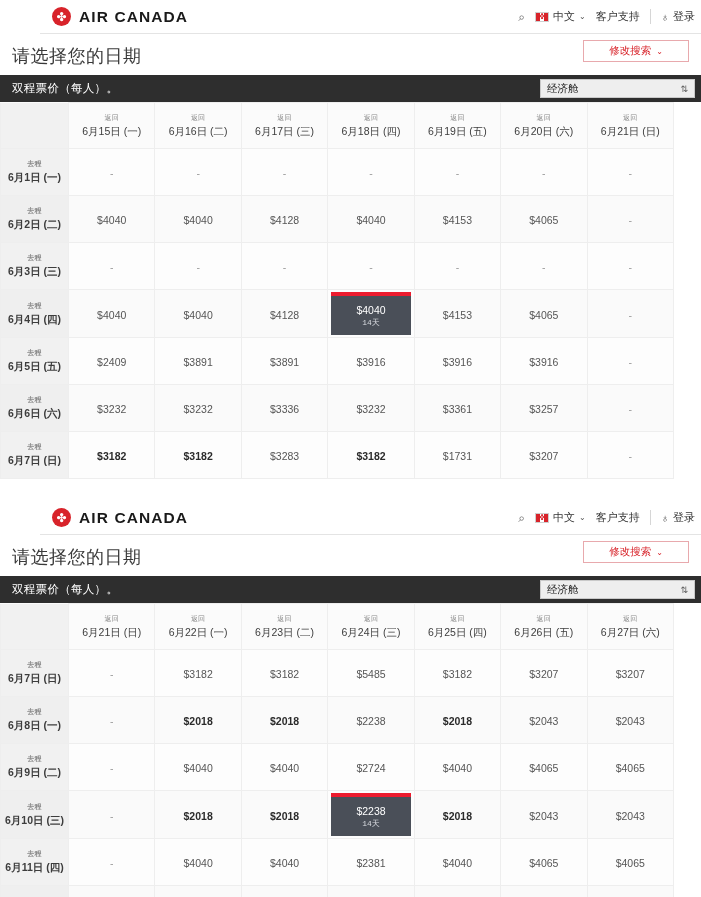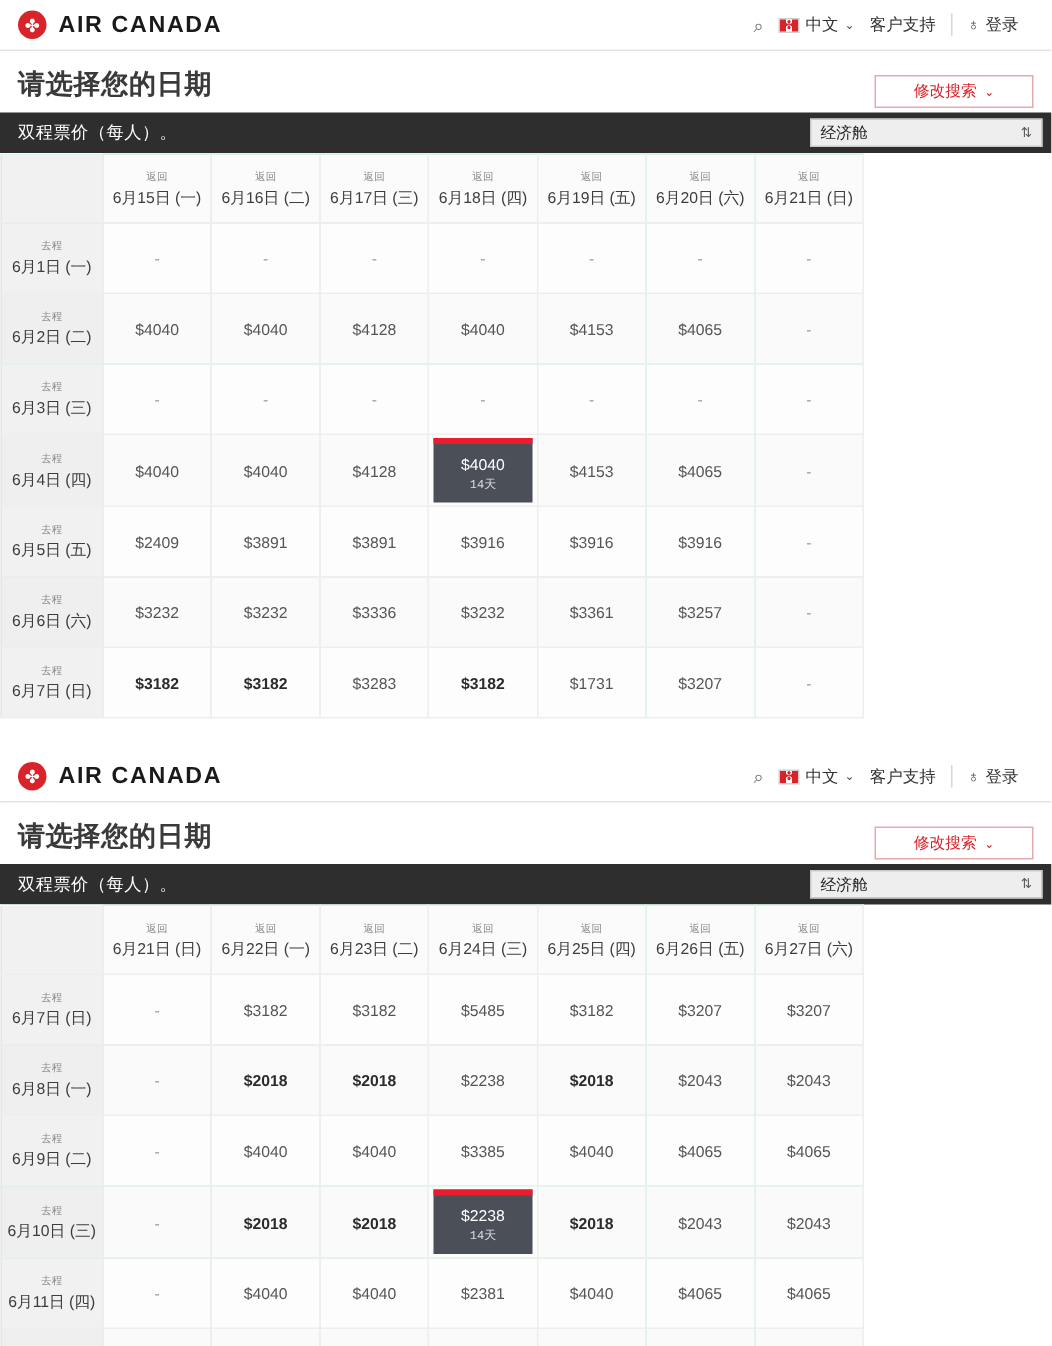--- a/index.html
+++ b/index.html
@@ -10,23 +10,24 @@
     font-family: "Liberation Sans", "DejaVu Sans", sans-serif;
     color: #2b2b2b;
   }
   .page { width: 701px; }
 
   
   .site-header {
     height: 34px;
     display: flex;
     align-items: center;
-    padding: 0 22px 0 12px;
+    padding: 0 6px 0 12px;
     background: #ffffff;
     border-bottom: 1px solid #e4e4e4;
+    margin-left: 40px;
   }
   .brand { display: flex; align-items: center; gap: 8px; }
   .brand-mark {
     width: 19px; height: 19px; border-radius: 50%;
     background: #D8232A; position: relative; flex: 0 0 auto;
   }
   .brand-mark::before {
     content: "\2724";
     position: absolute; left: 0; right: 0; top: 50%;
     transform: translateY(-50%);
@@ -63,24 +64,24 @@
   .person { font-size: 11px; color: #444; }
 
   
   .title-row {
     position: relative;
     height: 41px;
     display: flex; align-items: center;
     padding: 0 12px;
   }
   .page-title {
-    font-size: 18px; color: #3a3a3a; font-weight: bold; letter-spacing: .5px; margin-top: 16px;
+    font-size: 18px; color: #3a3a3a; font-weight: normal; letter-spacing: .5px; margin-top: 16px;
   }
   .modify-btn {
-    position: absolute; right: 12px; top: 16px;
+    position: absolute; right: 12px; top: 6px;
     width: 106px; height: 22px;
     border: 1px solid #e8a9ad; background: #ffffff;
     color: #D8232A; font-size: 10.5px;
     display: flex; align-items: center; justify-content: center; gap: 5px;
     cursor: pointer;
   }
   .modify-btn .caret { color: #D8232A; font-size: 8px; }
 
   
   .fare-bar {
@@ -94,43 +95,43 @@
   .cabin-select {
     margin-left: auto; width: 155px; height: 19px;
     background: #eeeeee; border: 1px solid #c9c9c9;
     display: flex; align-items: center; padding: 0 6px;
     font-size: 10.5px; color: #222; cursor: pointer; justify-content: center;
   }
   .cabin-select .spin { margin-left: auto; font-size: 9px; color: #5c5c5c; }
 
   
   table.matrix {
-    width: 576px; border-collapse: collapse; table-layout: fixed;
-    background: #86efac;
+    width: 674px; border-collapse: collapse; table-layout: fixed;
+    background: #737373;
   }
   table.matrix col.lbl { width: 68px; }
   table.matrix th, table.matrix td {
     border: 1px solid #eeeeee;
     text-align: center; vertical-align: middle;
   }
   thead th {
     height: 46px; background: #fbfbfb;
     font-weight: normal; padding: 2px 0;
   }
   thead th.corner { background: #f1f1f1; border-top-color: #fbfbfb; }
   .col-sub {
     display: block; font-size: 7px; color: #8a8a8a;
     letter-spacing: .2px; margin-bottom: 2px;
   }
   .col-date {
     display: block; font-size: 10.5px; color: #3d3d3d; white-space: nowrap;
   }
   tbody th.rowlbl {
     height: 47px; background: #f1f1f1;
-    font-weight: normal; padding: 2px 2px;
+    font-weight: bold; padding: 2px 2px;
   }
   .row-sub {
     display: block; font-size: 7px; color: #8a8a8a;
     letter-spacing: .2px; margin-bottom: 2px;
   }
   .row-date {
     display: block; font-size: 10.5px; color: #3d3d3d; white-space: nowrap;
   }
   tbody td { height: 47px; background: #fdfdfd; }
   tbody tr:nth-child(even) td { background: #fafafa; }
@@ -448,21 +449,21 @@
               <td><span class="price">$2043</span></td>
             </tr>
             <tr>
               <th class="rowlbl">
                 <span class="row-sub">去程</span>
                 <span class="row-date">6月9日 (二)</span>
               </th>
               <td><span class="price empty">-</span></td>
               <td><span class="price">$4040</span></td>
               <td><span class="price">$4040</span></td>
-              <td><span class="price">$3385</span></td>
+              <td><span class="price">$2724</span></td>
               <td><span class="price">$4040</span></td>
               <td><span class="price">$4065</span></td>
               <td><span class="price">$4065</span></td>
             </tr>
             <tr>
               <th class="rowlbl">
                 <span class="row-sub">去程</span>
                 <span class="row-date">6月10日 (三)</span>
               </th>
               <td><span class="price empty">-</span></td>

